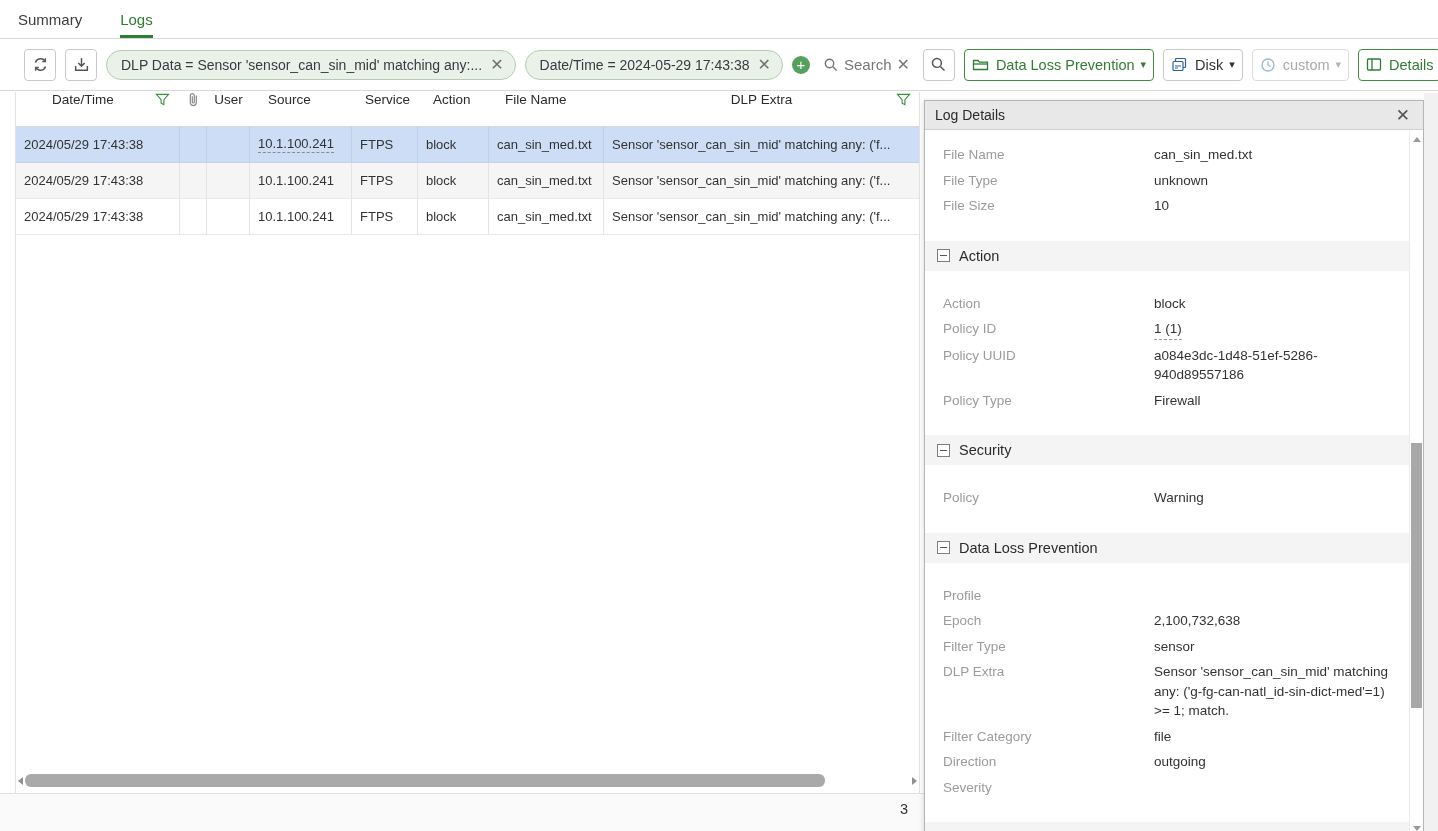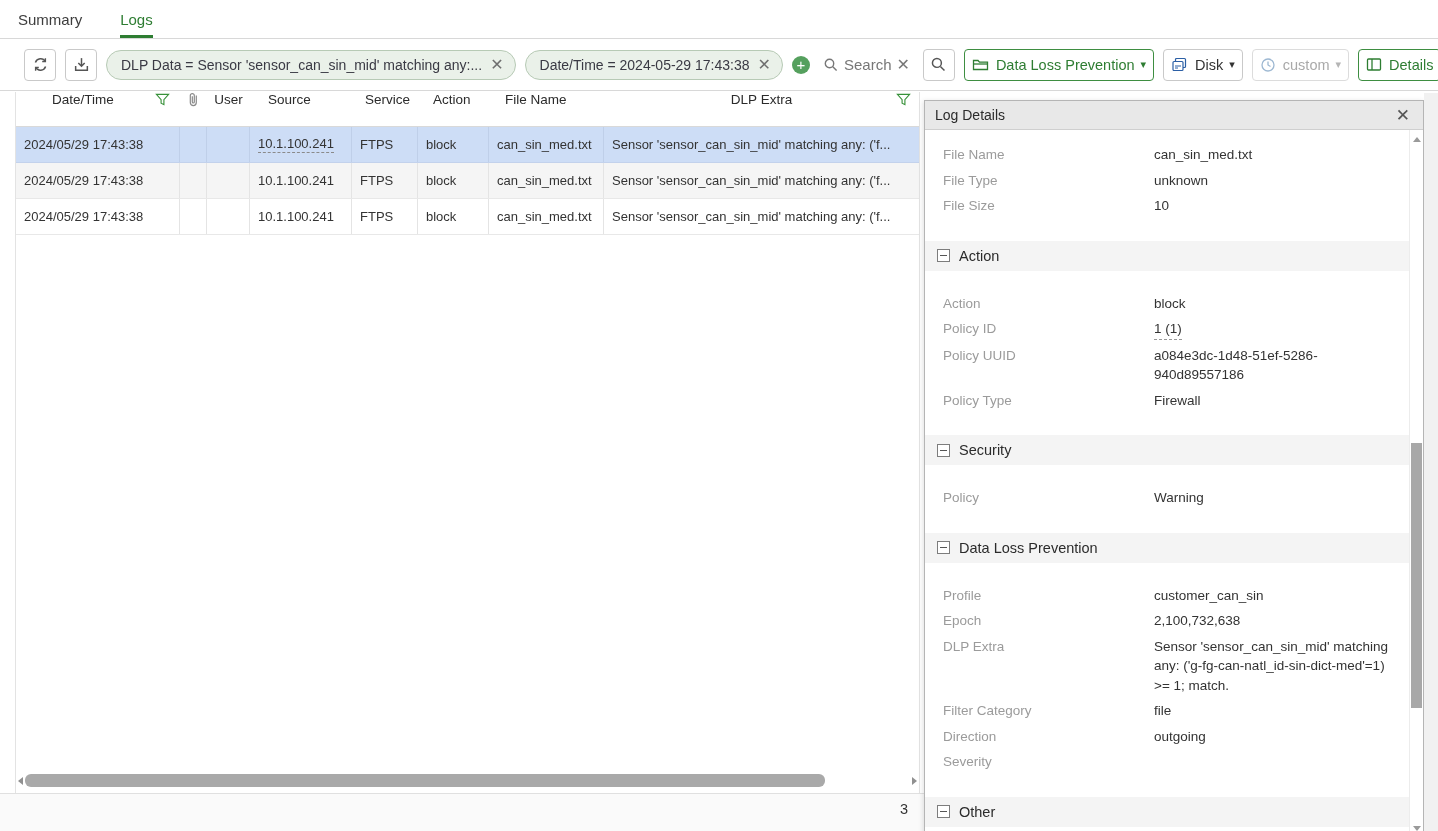--- a/index.html
+++ b/index.html
@@ -352,28 +352,31 @@
     <span class="pvalue">Warning</span>
   </div>
 </div>
   <div class="psection">
     <span class="collapse-box"></span>
     <span>Data Loss Prevention</span>
   </div>
 <div class="pgroup">
   <div class="prow">
     <span class="plabel">Profile</span>
-    <span class="pvalue">customer_can_sin</span>
   </div>
 
   <div class="prow">
     <span class="plabel">Epoch</span>
     <span class="pvalue">2,100,732,638</span>
   </div>
 
+  <div class="prow">
+    <span class="plabel">Filter Type</span>
+    <span class="pvalue">sensor</span>
+  </div>
 
   <div class="prow">
     <span class="plabel">DLP Extra</span>
     <span class="pvalue">Sensor 'sensor_can_sin_mid' matching any: ('g-fg-can-natl_id-sin-dict-med'=1) &gt;= 1; match.</span>
   </div>
 
   <div class="prow">
     <span class="plabel">Filter Category</span>
     <span class="pvalue">file</span>
   </div>

